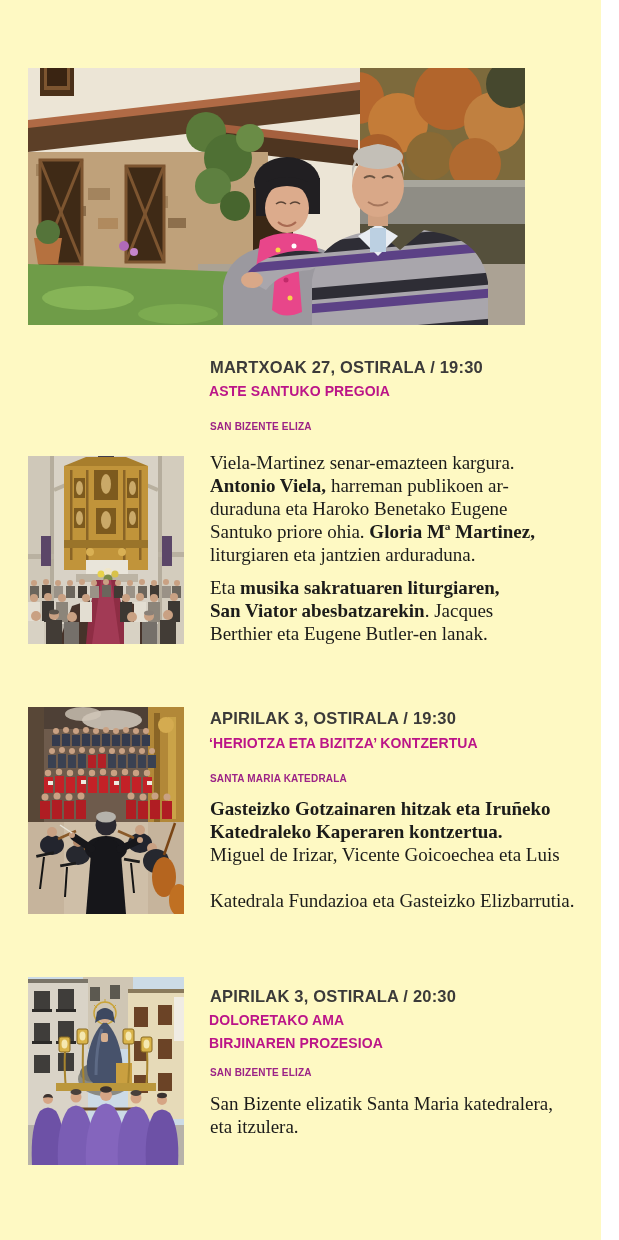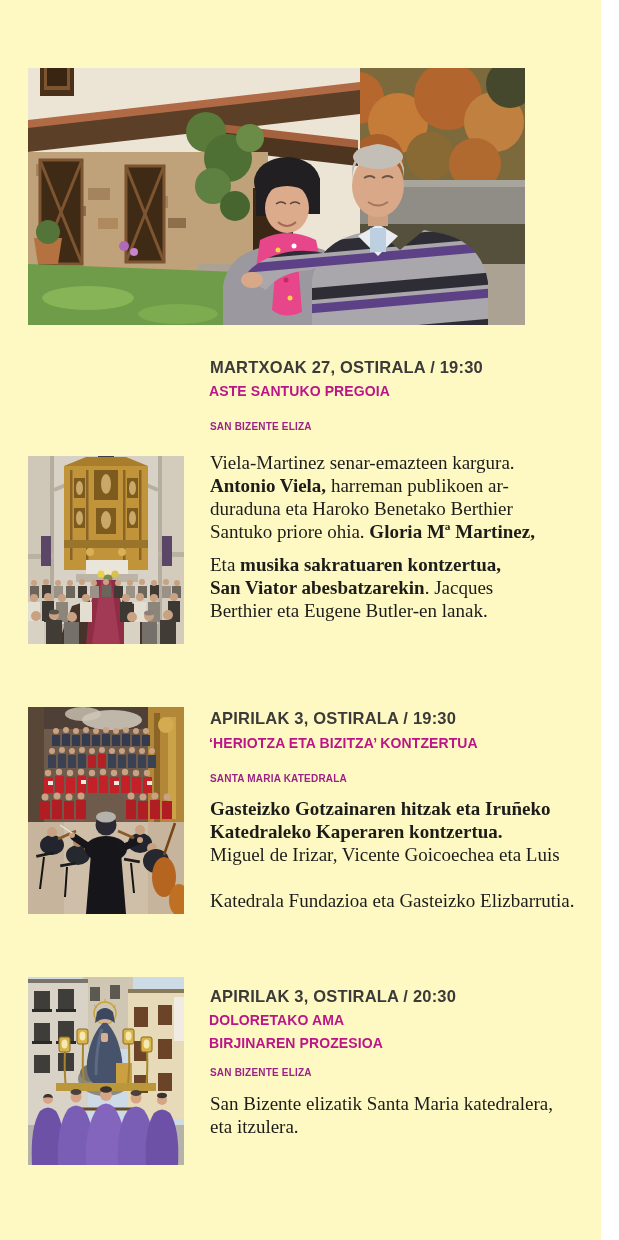--- a/index.html
+++ b/index.html
@@ -275,22 +275,22 @@
               <circle cx="121" cy="160" r="5"></circle>
               <circle cx="140" cy="159" r="5"></circle>
             </g>
           <ellipse cx="26" cy="156" rx="5" ry="2.5" fill="#5a534a"></ellipse>
           <ellipse cx="121" cy="157" rx="5" ry="2.5" fill="#8a8178"></ellipse>
         </g>
       </svg>
     </div>
 
     <div class="evt-body" style="left:210px;top:451px">
-      <p><span>Viela-Martinez senar-emazteen kargura.</span><br><b>Antonio Viela,</b><span> harreman publikoen ar-</span><br><span>duraduna eta Haroko Benetako Berthier</span><br><span>Santuko priore ohia. </span><b>Gloria Mª Martinez,</b><br></p>
-      <p><span>Eta </span><b>musika sakratuaren kontzertua,</b><br><b>San Viator abesbatzarekin</b><span>. Jacques</span><br><span>Berthier eta Eugene Butler-en lanak.</span></p>
+      <p><span>Viela-Martinez senar-emazteen kargura.</span><br><b>Antonio Viela,</b><span> harreman publikoen ar-</span><br><span>duraduna eta Haroko Benetako Eugene</span><br><span>Santuko priore ohia. </span><b>Gloria Mª Martinez,</b><br><span>liturgiaren eta jantzien arduraduna.</span></p>
+      <p><span>Eta </span><b>musika sakratuaren liturgiaren,</b><br><b>San Viator abesbatzarekin</b><span>. Jacques</span><br><span>Berthier eta Eugene Butler-en lanak.</span></p>
     </div>
   </section>
 
   <section>
     <div class="photo" style="left:28px;top:707px;width:156px;height:207px">
       <svg width="156" height="207" viewBox="0 0 156 207">
         <rect width="156" height="207" fill="#6e5b4c"></rect>
         <rect x="0" y="0" width="120" height="22" fill="#4e4036"></rect>
         <rect x="0" y="0" width="16" height="125" fill="#584737"></rect>
 

